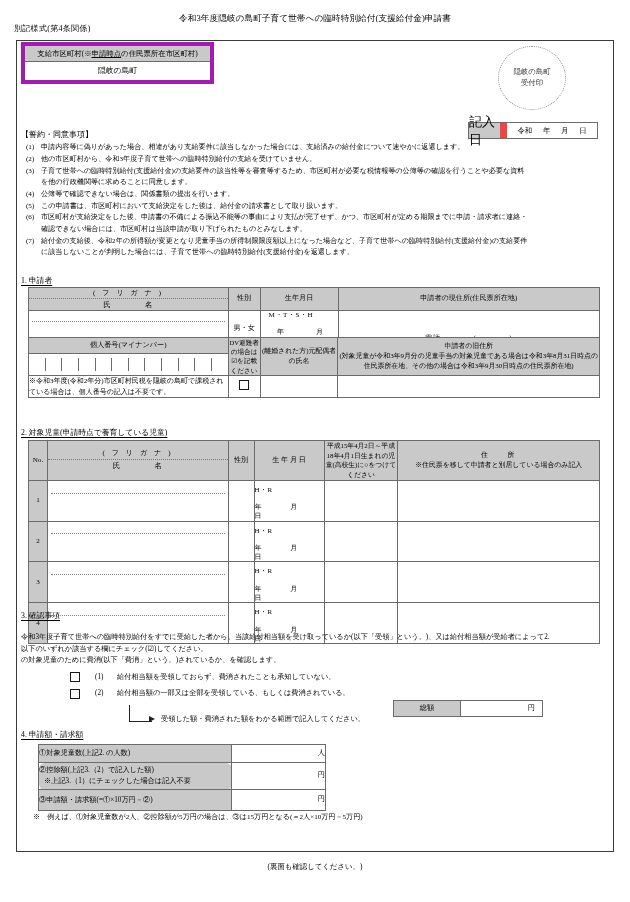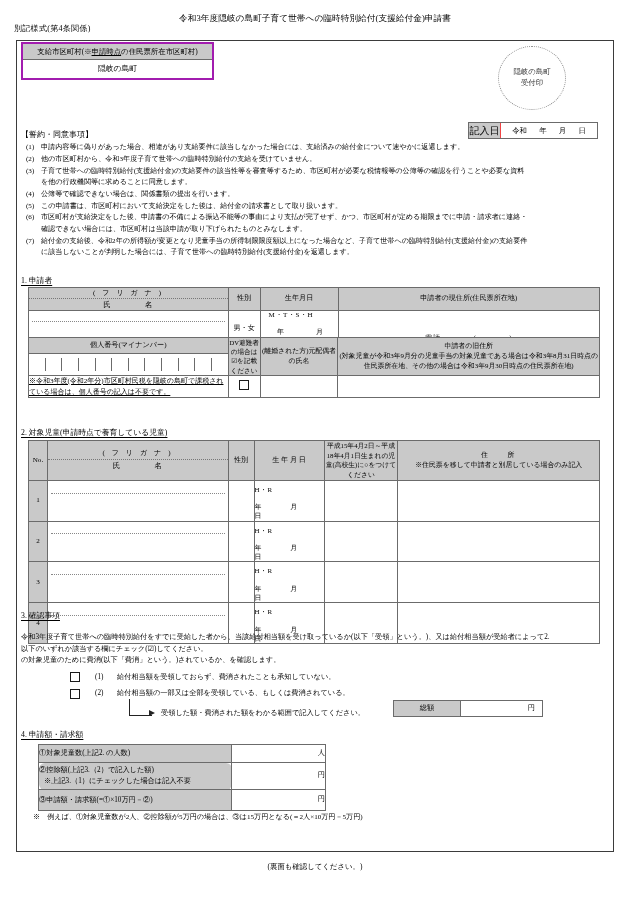--- a/index.html
+++ b/index.html
@@ -40,21 +40,21 @@
     text-align: center;
     font-size: 8.6px;
     letter-spacing: .1px;
   }
 
   
   .muni-box {
     position: absolute;
     left: 21px; top: 42px;
     width: 193px;
-    border: 2px solid #a21caf;
+    border: 4px solid #a21caf;
     box-sizing: border-box;
   }
   .muni-head {
     background: #c9c9c9;
     text-align: center;
     font-size: 7.4px;
     padding: 2.6px 0 2.8px;
     border-bottom: 1px solid #6b6b6b;
   }
   .muni-head u { text-decoration: underline; }
@@ -88,23 +88,23 @@
     width: 130px; height: 17px;
     border: 1px solid #6b6b6b;
     box-sizing: border-box;
     display: flex;
     align-items: stretch;
     background: #fff;
   }
   .entry-date .ed-label {
     width: 31px;
     background: #c9c9c9;
-    border-right: 1px solid #ef4444;
+    border-right: 7px solid #ef4444;
     display: flex; align-items: center; justify-content: center;
-    font-size: 10px;
+    font-size: 13px;
   }
   .entry-date .ed-fields {
     flex: 1;
     display: flex; align-items: center; justify-content: space-around;
     font-size: 7.4px;
     padding: 0 5px;
   }
 
   
   .pledge-title {
@@ -247,21 +247,21 @@
     width: 578px;
     font-size: 7.2px;
     line-height: 1.6;
   }
   .s3-opt { display: flex; align-items: center; margin-top: 5px; }
   .s3-opt .box { margin-left: 49px; }
   .s3-opt .n { margin-left: 15px; width: 22px; }
   .s3-opt .t { }
   .arrow-row {
     position: relative;
-    margin-top: 6px;
+    margin-top: 12px;
     height: 18px;
     padding-left: 118px;
     text-decoration: underline;
   }
   .elbow {
     position: absolute;
     left: 108px; top: -7px;
     width: 22px; height: 16px;
     border-left: 1.1px solid #222;
     border-bottom: 1.1px solid #222;
@@ -453,21 +453,21 @@
           <div class="cell"></div>
           <div class="cell"></div>
           <div class="cell"></div>
           <div class="cell"></div>
           <div class="cell"></div>
           <div class="cell"></div>
         </div>
       </td>
     </tr>
     <tr>
-      <td colspan="2" class="mn-note" style="border-top:none;text-decoration:underline;">※令和3年度(令和2年分)市区町村民税を隠岐の島町で課税されている場合は、個人番号の記入は不要です。</td>
+      <td colspan="2" class="mn-note" style="border-top:none;">※令和3年度(令和2年分)市区町村民税を隠岐の島町で課税されている場合は、個人番号の記入は不要です。</td>
       <td class="dv-box-cell">
         <span class="chk"></span>
       </td>
       <td></td>
       <td></td>
     </tr>
   </tbody>
     </table>
 
   <div class="sec-head" style="left:21px; top:428px;">2. 対象児童(申請時点で養育している児童)</div>

